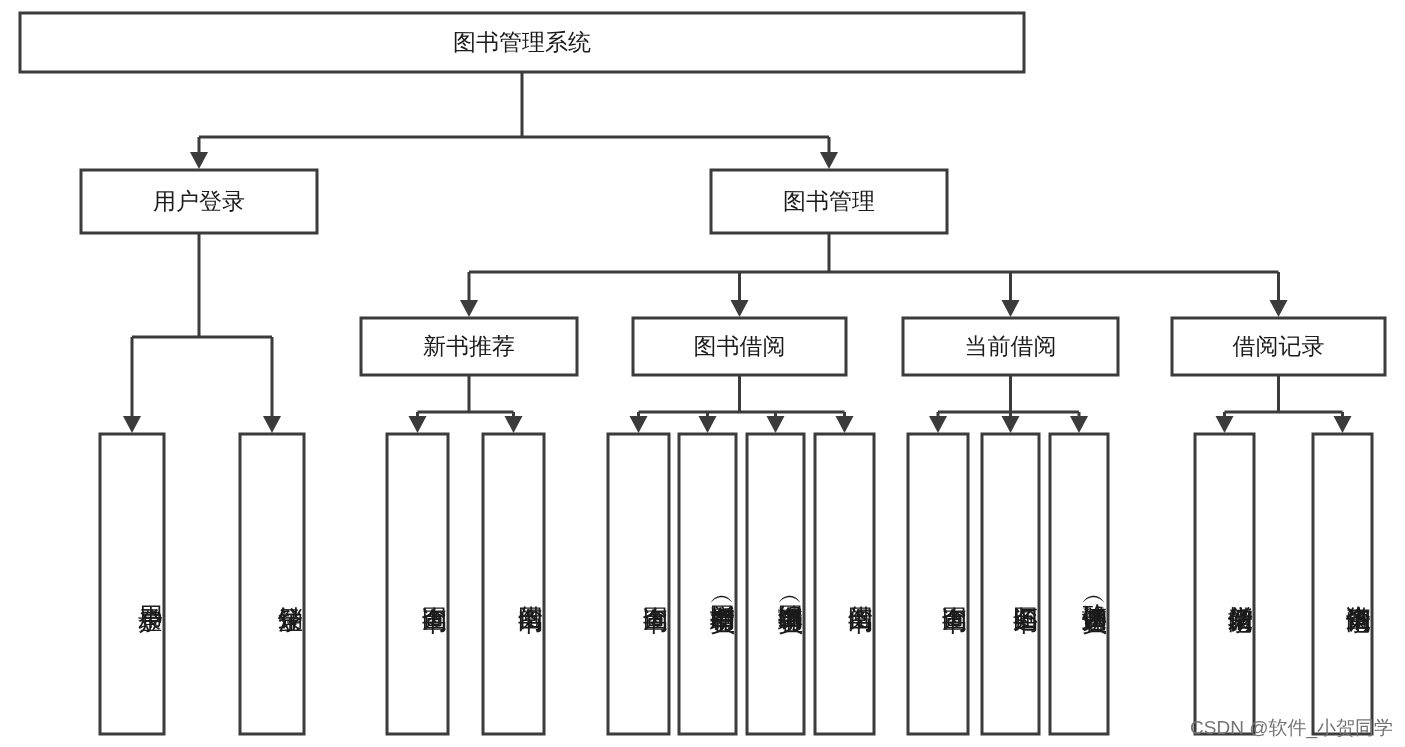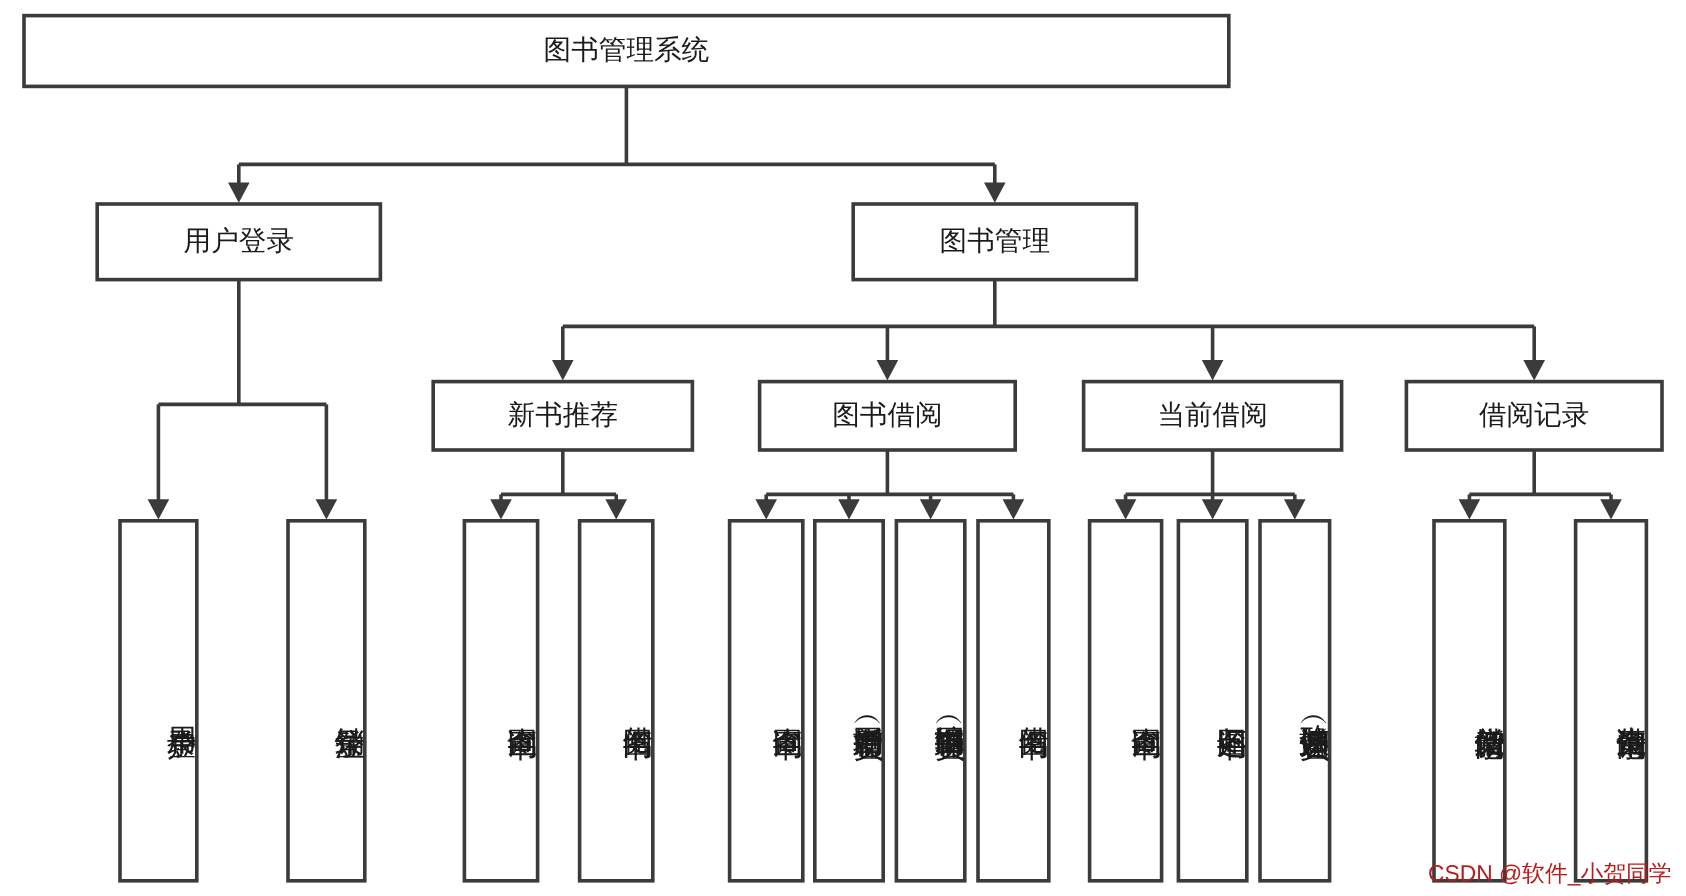--- a/index.html
+++ b/index.html
@@ -62,21 +62,21 @@
     justify-content: center;
     white-space: nowrap;
     pointer-events: none;
   }
   .watermark {
     position: absolute;
     right: 12px;
     bottom: 6px;
     font-family: "Liberation Sans", "DejaVu Sans", sans-serif;
     font-size: 19px;
-    color: #b91c1c;
+    color: #737373;
     white-space: nowrap;
   }
 </style>
 </head>
 <body>
 
 <div id="diagram-root">
 
   <svg id="tree-svg" viewBox="0 0 1405 747">
     <g id="connectors">

